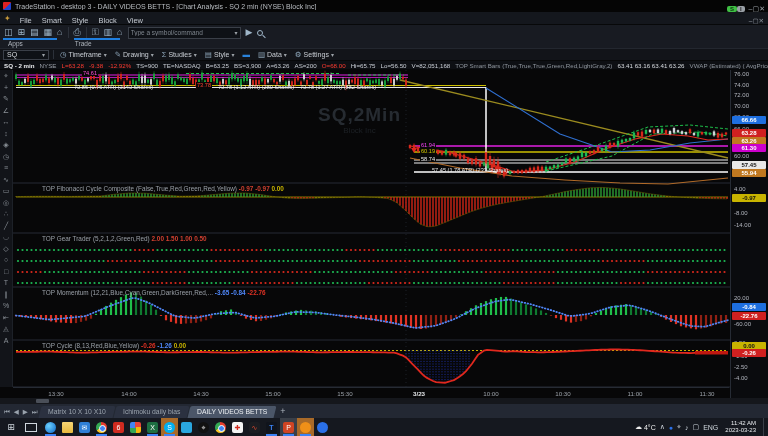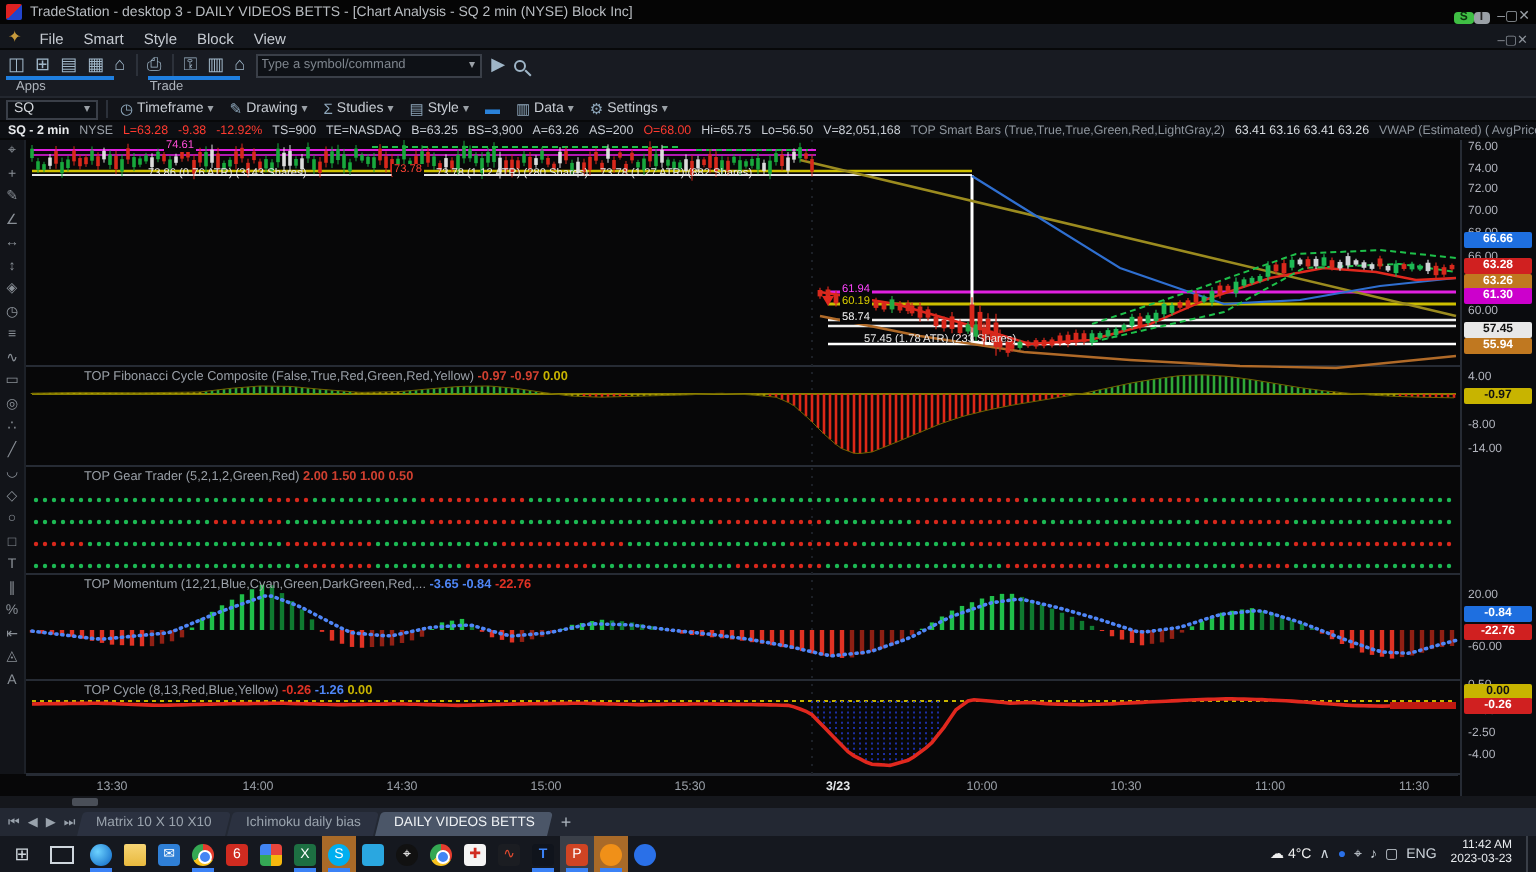--- a/index.html
+++ b/index.html
@@ -248,20 +248,24 @@
         <span class="lt">◇</span>
         <span class="lt">○</span>
         <span class="lt">□</span>
         <span class="lt">T</span>
         <span class="lt">∥</span>
         <span class="lt">%</span>
         <span class="lt">⇤</span>
         <span class="lt">◬</span>
         <span class="lt">A</span>
       </div>
+    <div id="watermark">
+      <div id="wm1">SQ,2Min</div>
+      <div id="wm2">Block Inc</div>
+    </div>
     <svg id="chart-svg" width="768" height="328">
         <line x1="13" y1="113" x2="768" y2="113" stroke="#262b34" stroke-width="1"></line>
         <line x1="13" y1="163" x2="768" y2="163" stroke="#262b34" stroke-width="1"></line>
         <line x1="13" y1="217" x2="768" y2="217" stroke="#262b34" stroke-width="1"></line>
         <line x1="13" y1="270" x2="768" y2="270" stroke="#262b34" stroke-width="1"></line>
         <line x1="13" y1="317" x2="768" y2="317" stroke="#262b34" stroke-width="1"></line>
         <line x1="406" y1="0" x2="406" y2="317" stroke="#1c2027" stroke-width="1" stroke-dasharray="1,3"></line>
         <line x1="16" y1="5" x2="408" y2="5" stroke="#e020e0" stroke-width="1"></line>
         <line x1="16" y1="7.5" x2="408" y2="7.5" stroke="#b018b0" stroke-width="1"></line>
         <line x1="16" y1="15.5" x2="486" y2="15.5" stroke="#cdbf00" stroke-width="1.2"></line>

